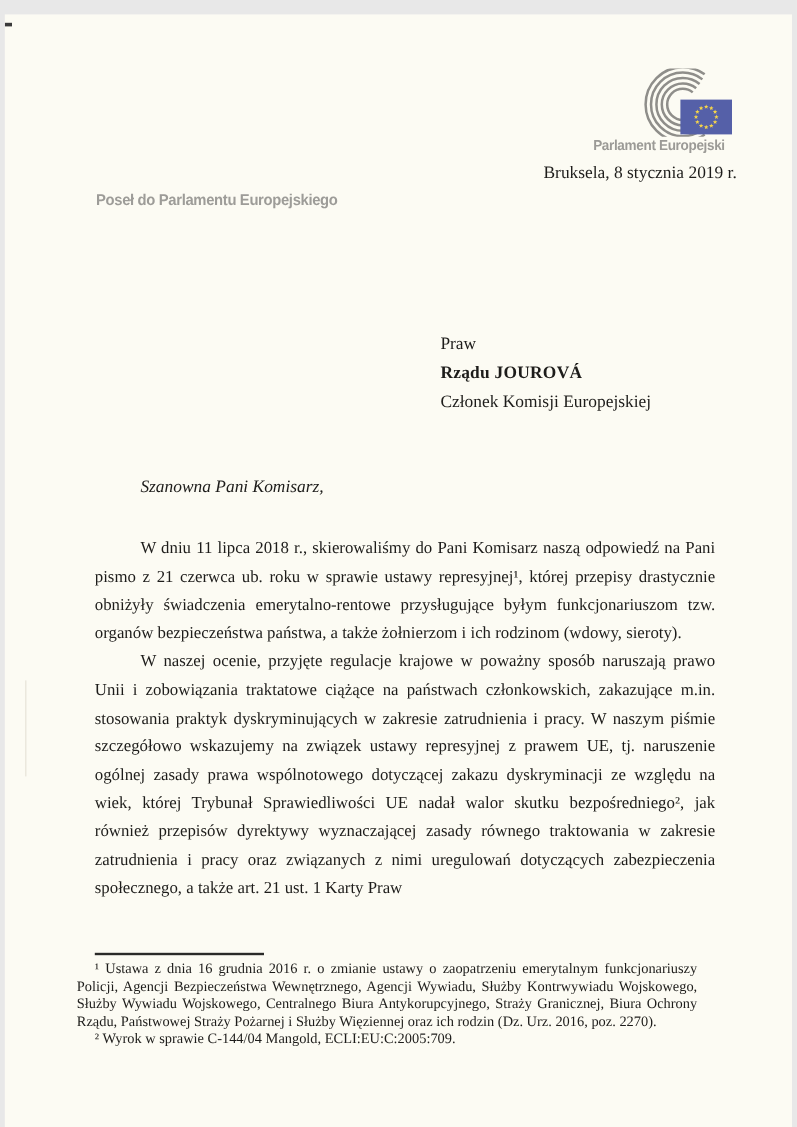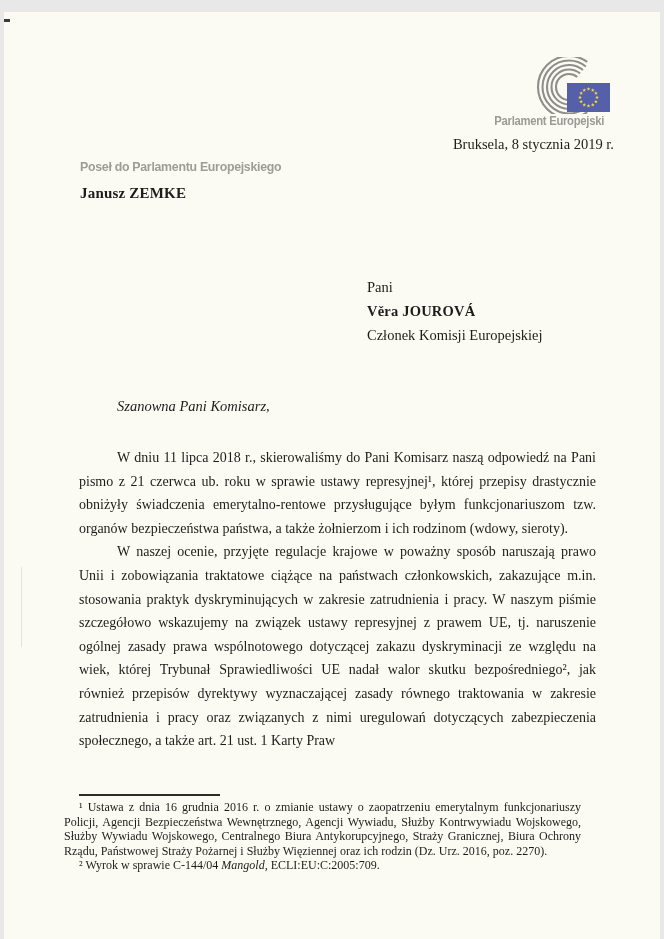--- a/index.html
+++ b/index.html
@@ -68,21 +68,21 @@
   .footnote-rule {
     position: absolute; left: 75px; top: 782px; width: 141px; height: 2px;
     background: #2a2a28;
   }
   .footnotes {
     position: absolute; left: 60px; top: 788px; width: 517px;
     font-size: 12px; line-height: 14.6px;
     text-align: justify;
   }
   .footnotes p { margin: 0; text-indent: 15px; }
-  .italic { font-style: italic; }
+  .italic { }
 </style>
 </head>
 <body>
 
 <div class="page">
 
   <div class="artifact-topleft"></div>
   <div class="artifact-crease"></div>
 
   <div class="logo-block">
@@ -113,26 +113,25 @@
         <use href="#star" x="72.9" y="36.25"></use>
       </g>
     </svg>
   </div>
   <div class="logo-caption">Parlament Europejski</div>
 
   <div class="dateline">Bruksela, 8 stycznia 2019 r.</div>
 
   <div class="role-label">Poseł do Parlamentu Europejskiego</div>
   <div class="sender-names">
-    <div class="sender-name">Janusz ZEMKE</div>
   </div>
 
   <div class="recipient">
-    <div>Pani</div>
-    <div class="recipient-name">Věra JOUROVÁ</div>
+    <div>Praw</div>
+    <div class="recipient-name">Rządu JOUROVÁ</div>
     <div>Członek Komisji Europejskiej</div>
   </div>
 
   <div class="greeting">Szanowna Pani Komisarz,</div>
 
   <div class="body-text">
     <p>W dniu 11 lipca 2018 r., skierowaliśmy do Pani Komisarz naszą odpowiedź na Pani pismo z 21 czerwca ub. roku w sprawie ustawy represyjnej¹, której przepisy drastycznie obniżyły świadczenia emerytalno-rentowe przysługujące byłym funkcjonariuszom tzw. organów bezpieczeństwa państwa, a także żołnierzom i ich rodzinom (wdowy, sieroty).</p>
     <p>W naszej ocenie, przyjęte regulacje krajowe w poważny sposób naruszają prawo Unii i zobowiązania traktatowe ciążące na państwach członkowskich, zakazujące m.in. stosowania praktyk dyskryminujących w zakresie zatrudnienia i pracy. W naszym piśmie szczegółowo wskazujemy na związek ustawy represyjnej z prawem UE, tj. naruszenie ogólnej zasady prawa wspólnotowego dotyczącej zakazu dyskryminacji ze względu na wiek, której Trybunał Sprawiedliwości UE nadał walor skutku bezpośredniego², jak również przepisów dyrektywy wyznaczającej zasady równego traktowania w zakresie zatrudnienia i pracy oraz związanych z nimi uregulowań dotyczących zabezpieczenia społecznego, a także art. 21 ust. 1 Karty Praw</p>
   </div>
 

